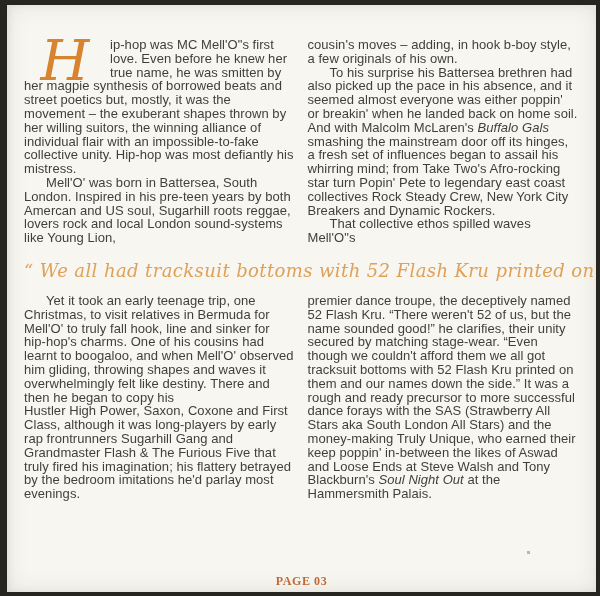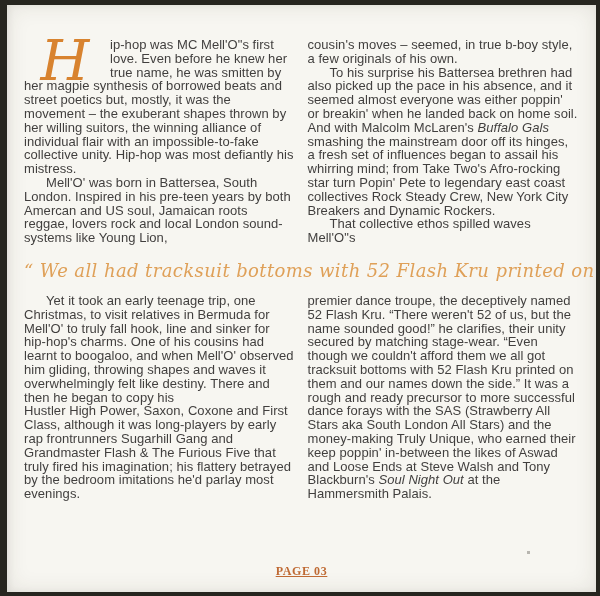--- a/index.html
+++ b/index.html
@@ -68,28 +68,27 @@
     font-style: italic;
     font-size: 18px;
     letter-spacing: 0.4px;
     color: #dfa058;
     white-space: nowrap;
   }
   .footer {
     position: absolute;
     left: 0;
     right: 0;
-    bottom: 13px;
+    bottom: 3px;
     text-align: center;
     font-family: "Liberation Serif", "DejaVu Serif", serif;
     font-weight: bold;
     font-size: 12px;
     letter-spacing: 0.6px;
     color: #bf6a34;
-    text-decoration: underline;
   }
   .speck {
     position: absolute;
     left: 520px;
     top: 546px;
     width: 3px;
     height: 3px;
     background: #b8b6b0;
   }
 </style>
@@ -97,24 +96,24 @@
 <body>
 
 <div class="frame">
   <div class="page">
     <div class="content">
 
       <div class="cols top">
         <div class="col">
           <span class="drop-cap">H</span>
         <p class="para"><span>ip-hop was MC Mell'O"s first love. Even before he knew her true name, he was smitten by her magpie synthesis of borrowed beats and street poetics but, mostly, it was the movement – the exuberant shapes thrown by her willing suitors, the winning alliance of individual flair with an impossible-to-fake collective unity. Hip-hop was most defiantly his mistress.</span></p>
-            <p class="para indent"><span>Mell'O' was born in Battersea, South London. Inspired in his pre-teen years by both Amercan and US soul, Jamaican roots reggae, lovers rock and local London sound-systems like Young Lion,</span></p>
+            <p class="para indent"><span>Mell'O' was born in Battersea, South London. Inspired in his pre-teen years by both Amercan and US soul, Sugarhill roots reggae, lovers rock and local London sound-systems like Young Lion,</span></p>
           </div>
         <div class="col">
-            <p class="para"><span>cousin's moves – seemed, in true b-boy style, a few originals of his own.</span></p>
+            <p class="para"><span>cousin's moves – adding, in hook b-boy style, a few originals of his own.</span></p>
             <p class="para indent"><span>To his surprise his Battersea brethren had also picked up the pace in his absence, and it seemed almost everyone was either poppin' or breakin' when he landed back on home soil. And with Malcolm McLaren's </span><span class="italic">Buffalo Gals</span><span> smashing the mainstream door off its hinges, a fresh set of influences began to assail his whirring mind; from Take Two's Afro-rocking star turn Popin' Pete to legendary east coast collectives Rock Steady Crew, New York City Breakers and Dynamic Rockers.</span></p>
             <p class="para indent"><span>That collective ethos spilled waves Mell'O"s</span></p>
           </div>
       </div>
 
       <div class="quote">“ We all had tracksuit bottoms with 52 Flash Kru printed on them ”</div>
 
       <div class="cols bottom">
         <div class="col">
             <p class="para indent"><span>Yet it took an early teenage trip, one Christmas, to visit relatives in Bermuda for Mell'O' to truly fall hook, line and sinker for hip-hop's charms. One of his cousins had learnt to boogaloo, and when Mell'O' observed him gliding, throwing shapes and waves it overwhelmingly felt like destiny. There and then he began to copy his</span></p>

